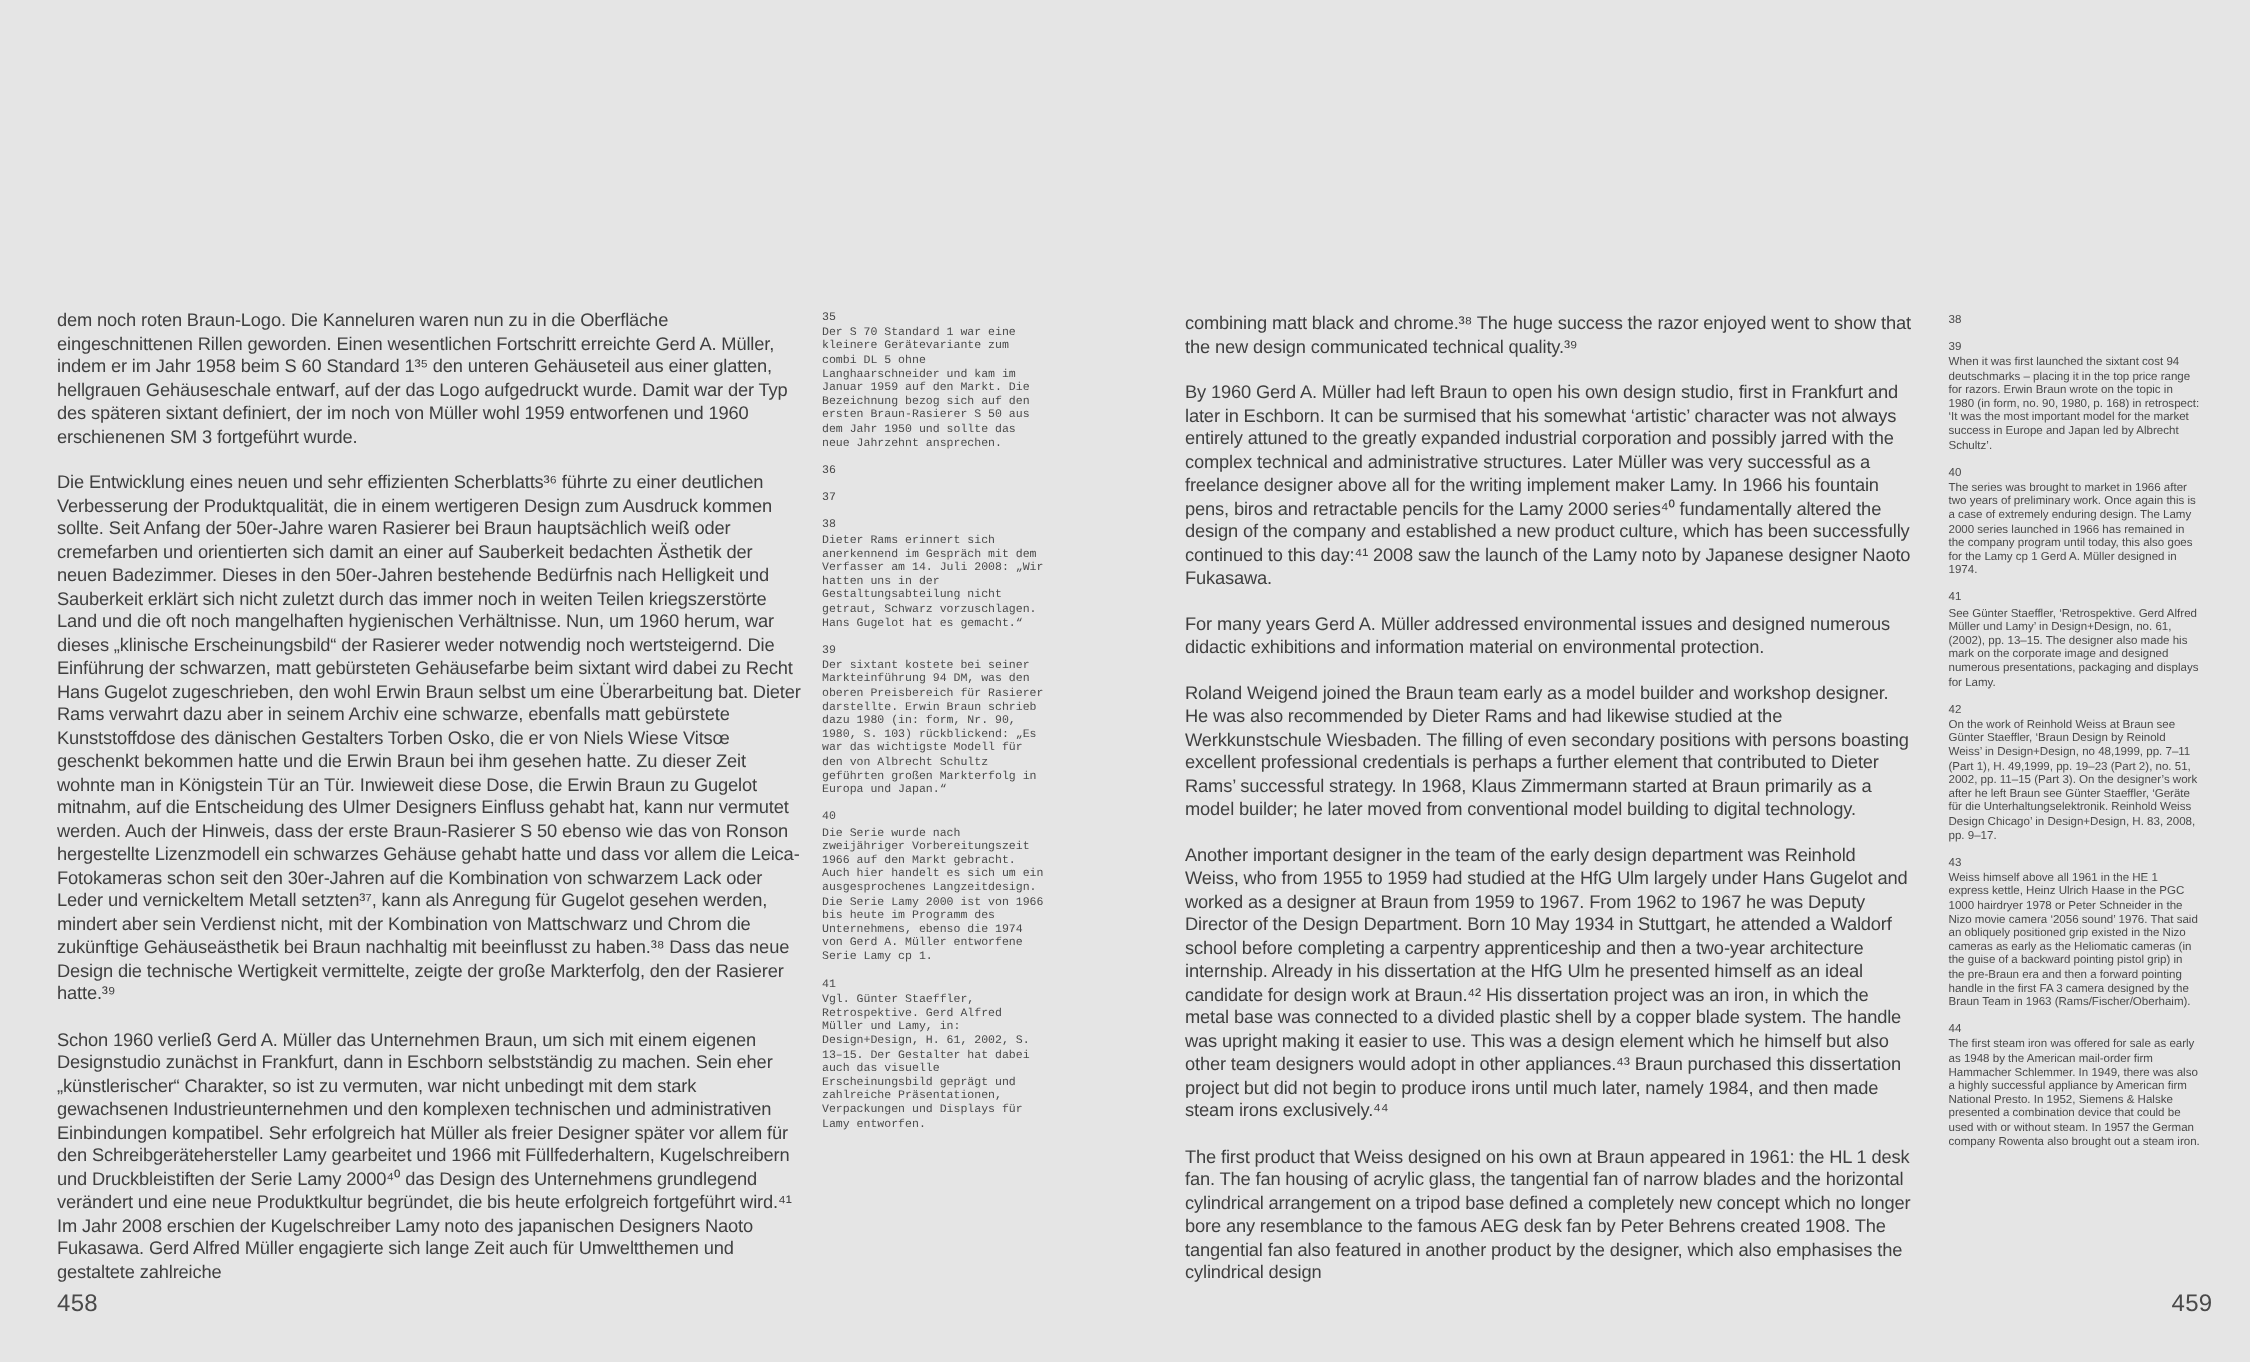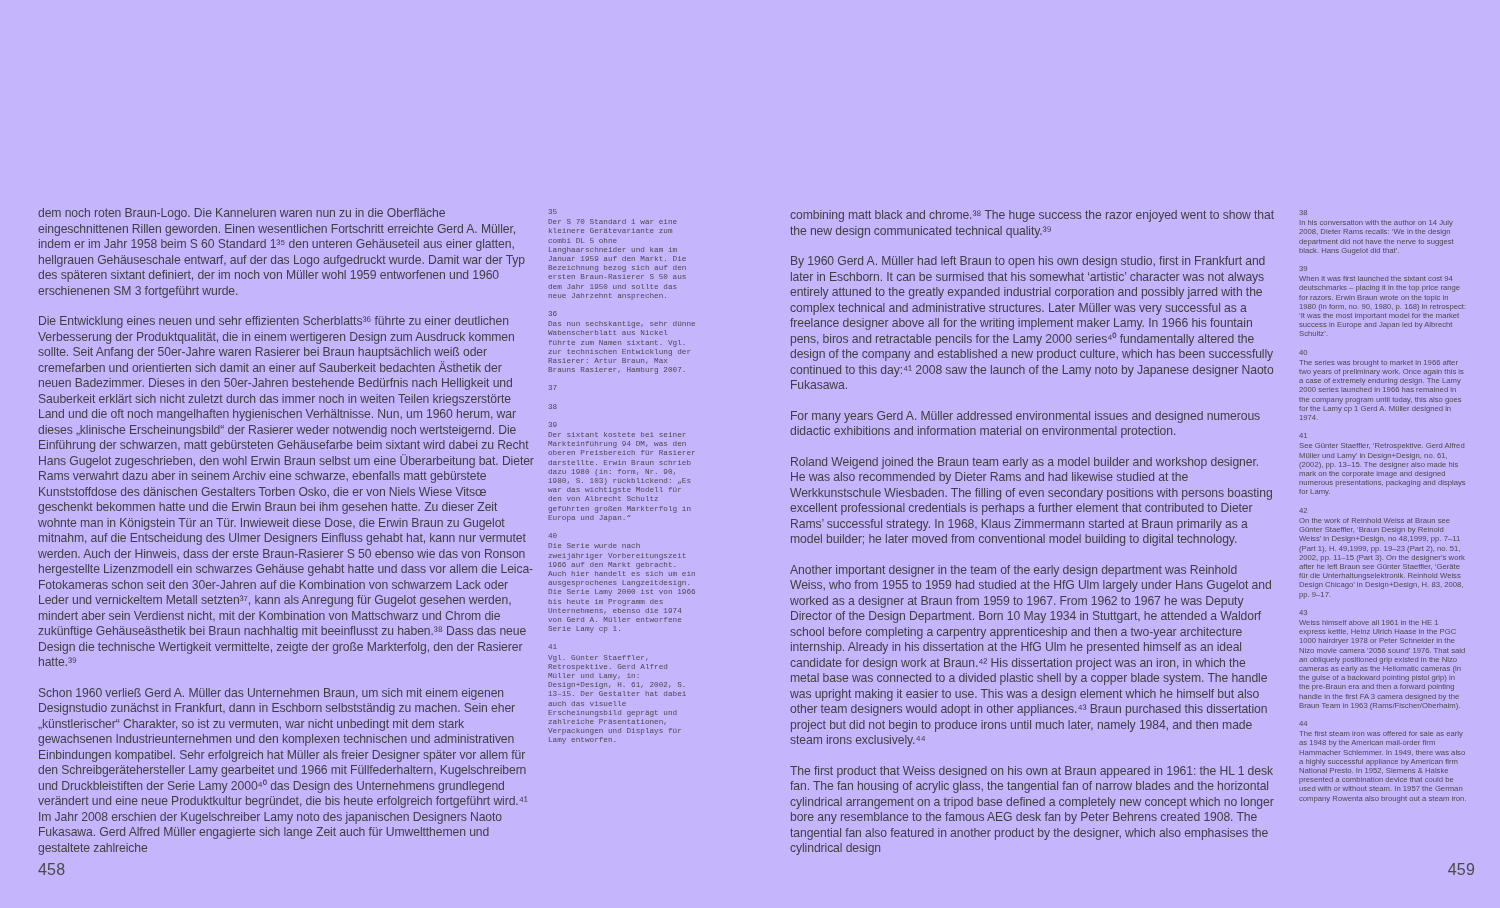--- a/index.html
+++ b/index.html
@@ -3,21 +3,21 @@
 <meta charset="utf-8">
 <style>
   * { margin: 0; padding: 0; box-sizing: border-box; }
   html, body { background: #ffffff; }
   body { font-family: "Liberation Sans", sans-serif; color: #3d3d3d; }
 
   .spread {
     position: relative;
     width: 1500px;
     height: 908px;
-    background: #c4b5fd;
+    background: #e5e5e5;
     overflow: hidden;
   }
 
   
   .main-col {
     position: absolute;
     font-size: 12.2px;
     line-height: 15.5px;
     letter-spacing: -0.1px;
     color: #3f3f3f;
@@ -66,27 +66,27 @@
     <p>Schon 1960 verließ Gerd A. Müller das Unternehmen Braun, um sich mit einem eigenen Designstudio zunächst in Frankfurt, dann in Eschborn selbstständig zu machen. Sein eher „künstlerischer“ Charakter, so ist zu vermuten, war nicht unbedingt mit dem stark gewachsenen Industrieunternehmen und den komplexen technischen und administrativen Einbindungen kompatibel. Sehr erfolgreich hat Müller als freier Designer später vor allem für den Schreibgerätehersteller Lamy gearbeitet und 1966 mit Füllfederhaltern, Kugelschreibern und Druckbleistiften der Serie Lamy 2000⁴⁰ das Design des Unternehmens grundlegend verändert und eine neue Produktkultur begründet, die bis heute erfolgreich fortgeführt wird.⁴¹ Im Jahr 2008 erschien der Kugelschreiber Lamy noto des japanischen Designers Naoto Fukasawa. Gerd Alfred Müller engagierte sich lange Zeit auch für Umweltthemen und gestaltete zahlreiche</p>
   </div>
 
   <div class="notes-col left-notes">
     <div class="footnote">
       <div class="fn-num">35</div>
       <div class="fn-text">Der S 70 Standard 1 war eine kleinere Gerätevariante zum combi DL 5 ohne Langhaarschneider und kam im Januar 1959 auf den Markt. Die Bezeichnung bezog sich auf den ersten Braun-Rasierer S 50 aus dem Jahr 1950 und sollte das neue Jahrzehnt ansprechen.</div>
     </div>
     <div class="footnote">
       <div class="fn-num">36</div>
-      <div class="fn-text">Das nun sechskantige, sehr dünne Wabenscherblatt aus Nickel führte zum Namen sixtant. Vgl. zur technischen Entwicklung der Rasierer: Artur Braun, Max Brauns Rasierer, Hamburg 2007.</div>
     </div>
     <div class="footnote">
       <div class="fn-num">37</div>
     </div>
     <div class="footnote">
       <div class="fn-num">38</div>
+      <div class="fn-text">Dieter Rams erinnert sich anerkennend im Gespräch mit dem Verfasser am 14. Juli 2008: „Wir hatten uns in der Gestaltungsabteilung nicht getraut, Schwarz vorzuschlagen. Hans Gugelot hat es gemacht.“</div>
     </div>
     <div class="footnote">
       <div class="fn-num">39</div>
       <div class="fn-text">Der sixtant kostete bei seiner Markteinführung 94 DM, was den oberen Preisbereich für Rasierer darstellte. Erwin Braun schrieb dazu 1980 (in: form, Nr. 90, 1980, S. 103) rückblickend: „Es war das wichtigste Modell für den von Albrecht Schultz geführten großen Markterfolg in Europa und Japan.“</div>
     </div>
     <div class="footnote">
       <div class="fn-num">40</div>
       <div class="fn-text">Die Serie wurde nach zweijähriger Vorbereitungszeit 1966 auf den Markt gebracht. Auch hier handelt es sich um ein ausgesprochenes Langzeitdesign. Die Serie Lamy 2000 ist von 1966 bis heute im Programm des Unternehmens, ebenso die 1974 von Gerd A. Müller entworfene Serie Lamy cp 1.</div>
     </div>
     <div class="footnote">
@@ -102,21 +102,20 @@
     <p>By 1960 Gerd A. Müller had left Braun to open his own design studio, first in Frankfurt and later in Eschborn. It can be surmised that his somewhat ‘artistic’ character was not always entirely attuned to the greatly expanded industrial corporation and possibly jarred with the complex technical and administrative structures. Later Müller was very successful as a freelance designer above all for the writing implement maker Lamy. In 1966 his fountain pens, biros and retractable pencils for the Lamy 2000 series⁴⁰ fundamentally altered the design of the company and established a new product culture, which has been successfully continued to this day:⁴¹ 2008 saw the launch of the Lamy noto by Japanese designer Naoto Fukasawa.</p>
     <p>For many years Gerd A. Müller addressed environmental issues and designed numerous didactic exhibitions and information material on environmental protection.</p>
     <p>Roland Weigend joined the Braun team early as a model builder and workshop designer. He was also recommended by Dieter Rams and had likewise studied at the Werkkunstschule Wiesbaden. The filling of even secondary positions with persons boasting excellent professional credentials is perhaps a further element that contributed to Dieter Rams’ successful strategy. In 1968, Klaus Zimmermann started at Braun primarily as a model builder; he later moved from conventional model building to digital technology.</p>
     <p>Another important designer in the team of the early design department was Reinhold Weiss, who from 1955 to 1959 had studied at the HfG Ulm largely under Hans Gugelot and worked as a designer at Braun from 1959 to 1967. From 1962 to 1967 he was Deputy Director of the Design Department. Born 10 May 1934 in Stuttgart, he attended a Waldorf school before completing a carpentry apprenticeship and then a two-year architecture internship. Already in his dissertation at the HfG Ulm he presented himself as an ideal candidate for design work at Braun.⁴² His dissertation project was an iron, in which the metal base was connected to a divided plastic shell by a copper blade system. The handle was upright making it easier to use. This was a design element which he himself but also other team designers would adopt in other appliances.⁴³ Braun purchased this dissertation project but did not begin to produce irons until much later, namely 1984, and then made steam irons exclusively.⁴⁴</p>
     <p>The first product that Weiss designed on his own at Braun appeared in 1961: the HL 1 desk fan. The fan housing of acrylic glass, the tangential fan of narrow blades and the horizontal cylindrical arrangement on a tripod base defined a completely new concept which no longer bore any resemblance to the famous AEG desk fan by Peter Behrens created 1908. The tangential fan also featured in another product by the designer, which also emphasises the cylindrical design</p>
   </div>
 
   <div class="notes-col right-notes">
     <div class="footnote">
       <div class="fn-num">38</div>
-      <div class="fn-text">In his conversation with the author on 14 July 2008, Dieter Rams recalls: ‘We in the design department did not have the nerve to suggest black. Hans Gugelot did that’.</div>
     </div>
     <div class="footnote">
       <div class="fn-num">39</div>
       <div class="fn-text">When it was first launched the sixtant cost 94 deutschmarks – placing it in the top price range for razors. Erwin Braun wrote on the topic in 1980 (in form, no. 90, 1980, p. 168) in retrospect: ‘It was the most important model for the market success in Europe and Japan led by Albrecht Schultz’.</div>
     </div>
     <div class="footnote">
       <div class="fn-num">40</div>
       <div class="fn-text">The series was brought to market in 1966 after two years of preliminary work. Once again this is a case of extremely enduring design. The Lamy 2000 series launched in 1966 has remained in the company program until today, this also goes for the Lamy cp 1 Gerd A. Müller designed in 1974.</div>
     </div>
     <div class="footnote">

